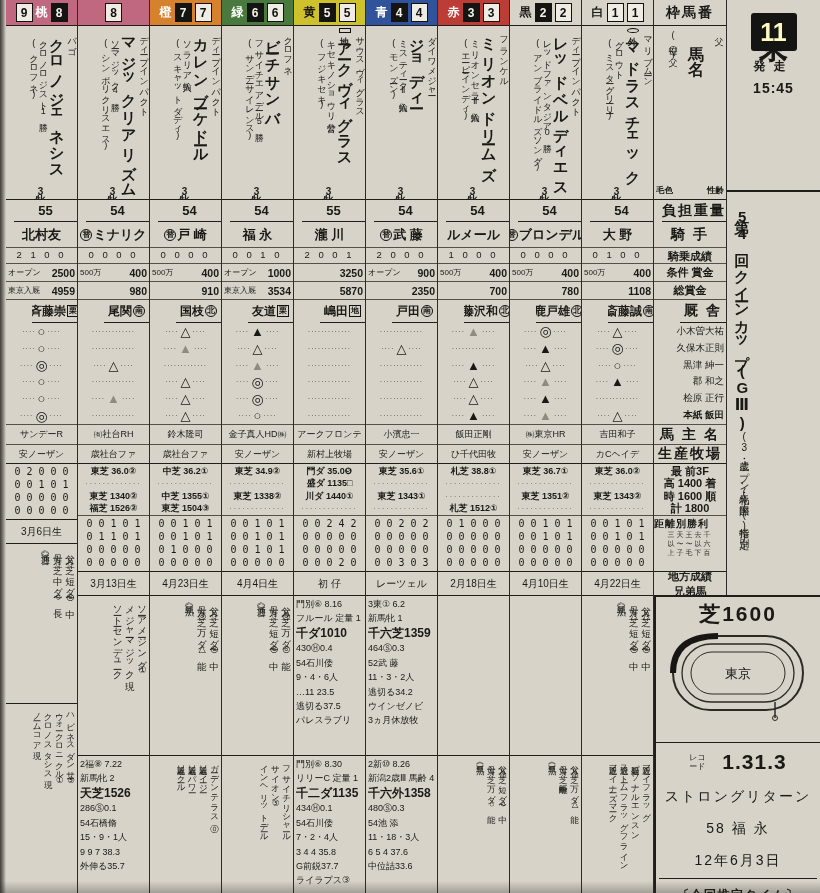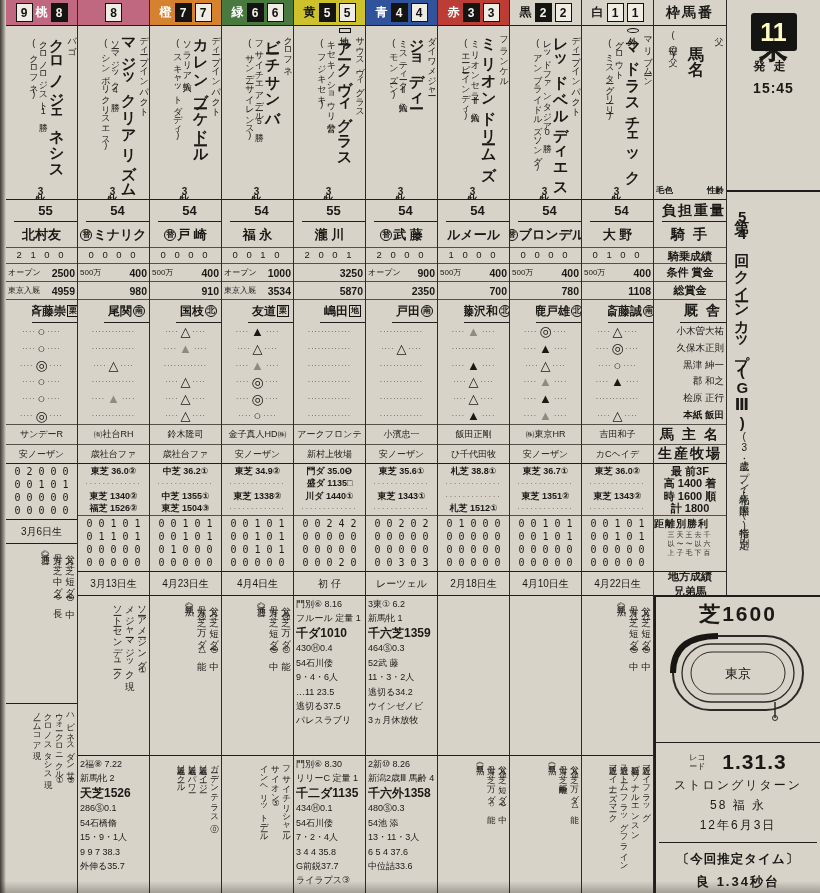--- a/index.html
+++ b/index.html
@@ -82,21 +82,21 @@
   #title-box .t2{display:block;font-size:10px;line-height:1.1;}
   
   #info-panel{position:absolute;left:654px;top:595px;width:166px;height:298px;background:#d7d3c9;
               border-top:2px solid #1f1e1b;border-left:2px solid #1f1e1b;box-sizing:border-box;z-index:3;}
   #course-sec{height:146px;border-bottom:1.5px solid #1f1e1b;text-align:center;padding-top:3px;box-sizing:border-box;}
   #surface{font-size:21px;font-weight:bold;letter-spacing:2px;}
   #record-sec{padding:7px 3px 0;text-align:center;}
   .rec-top{display:flex;align-items:center;justify-content:center;gap:16px;}
   #record-label{font-size:8px;width:17px;line-height:1.15;word-break:break-all;text-align:left;}
   #record-time{font-size:21px;font-weight:bold;letter-spacing:1px;}
-  .rec-line{font-size:12px;letter-spacing:2px;margin-top:3px;white-space:nowrap;}
+  .rec-line{font-size:14px;letter-spacing:2px;margin-top:14px;white-space:nowrap;}
   #est-sec{border-top:1.5px solid #1f1e1b;margin-top:8px;padding-top:8px;text-align:center;}
   #est-label{font-size:12.5px;font-weight:bold;letter-spacing:1px;}
   #est-value{font-size:13px;font-weight:bold;margin-top:5px;letter-spacing:2px;}
 </style>
 </head>
 <body>
 
 <div id="page">
   <div id="cols">
       <div class="hcol">
@@ -614,21 +614,21 @@
           <div class="bl">逃切る34.2</div>
           <div class="bl">ウインゼノビ</div>
           <div class="bl">3ヵ月休放牧</div>
         </div>
         <div class="cell c-b2 bndh">
           <div class="bl">2新⑩ 8.26</div>
           <div class="bl">新潟2歳Ⅲ 馬齢 4</div>
           <div class="bl big">千六外1358</div>
           <div class="bl">480Ⓢ0.3</div>
           <div class="bl">54池 添</div>
-          <div class="bl">13・11・3人</div>
+          <div class="bl">11・18・3人</div>
           <div class="bl">6 5 4 37.6</div>
           <div class="bl">中位詰33.6</div>
         </div>
       </div>
       <div class="hcol">
         <div class="cell c-strip" style="background: rgb(188, 61, 53); color: rgb(255, 255, 255);">
           <span class="wpl">赤</span>
           <span class="bxb">3</span>
           <span class="bxw">3</span>
         </div>

